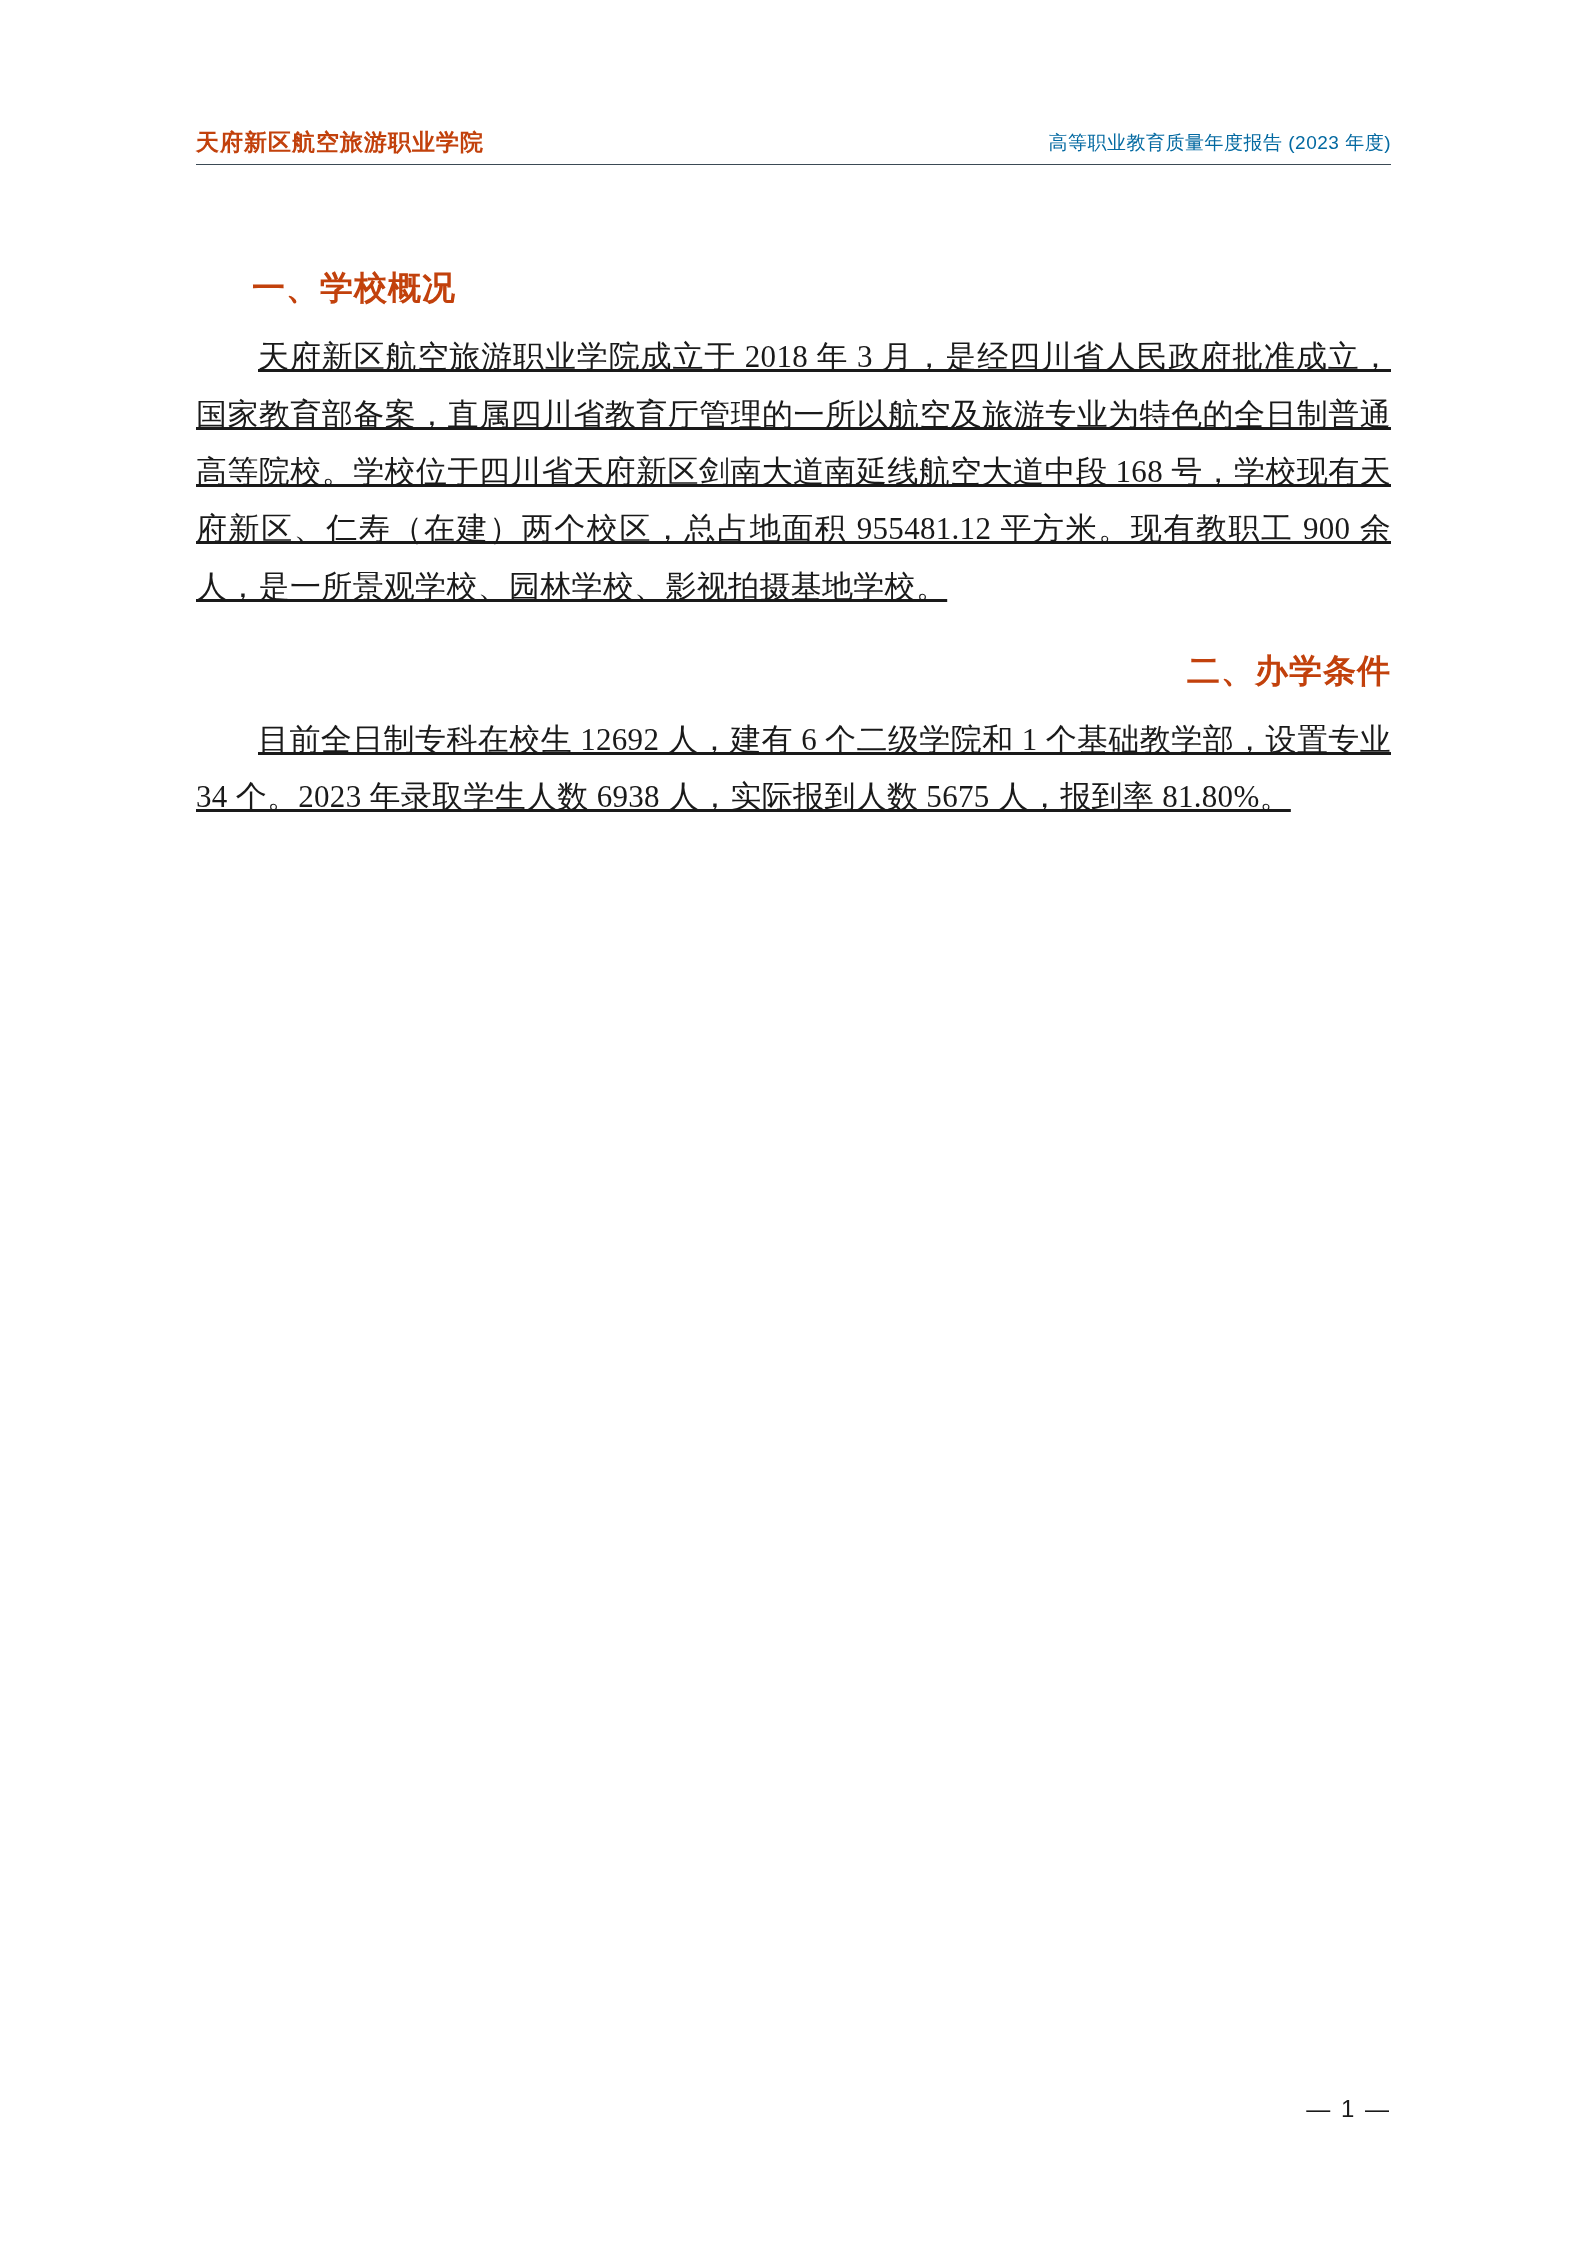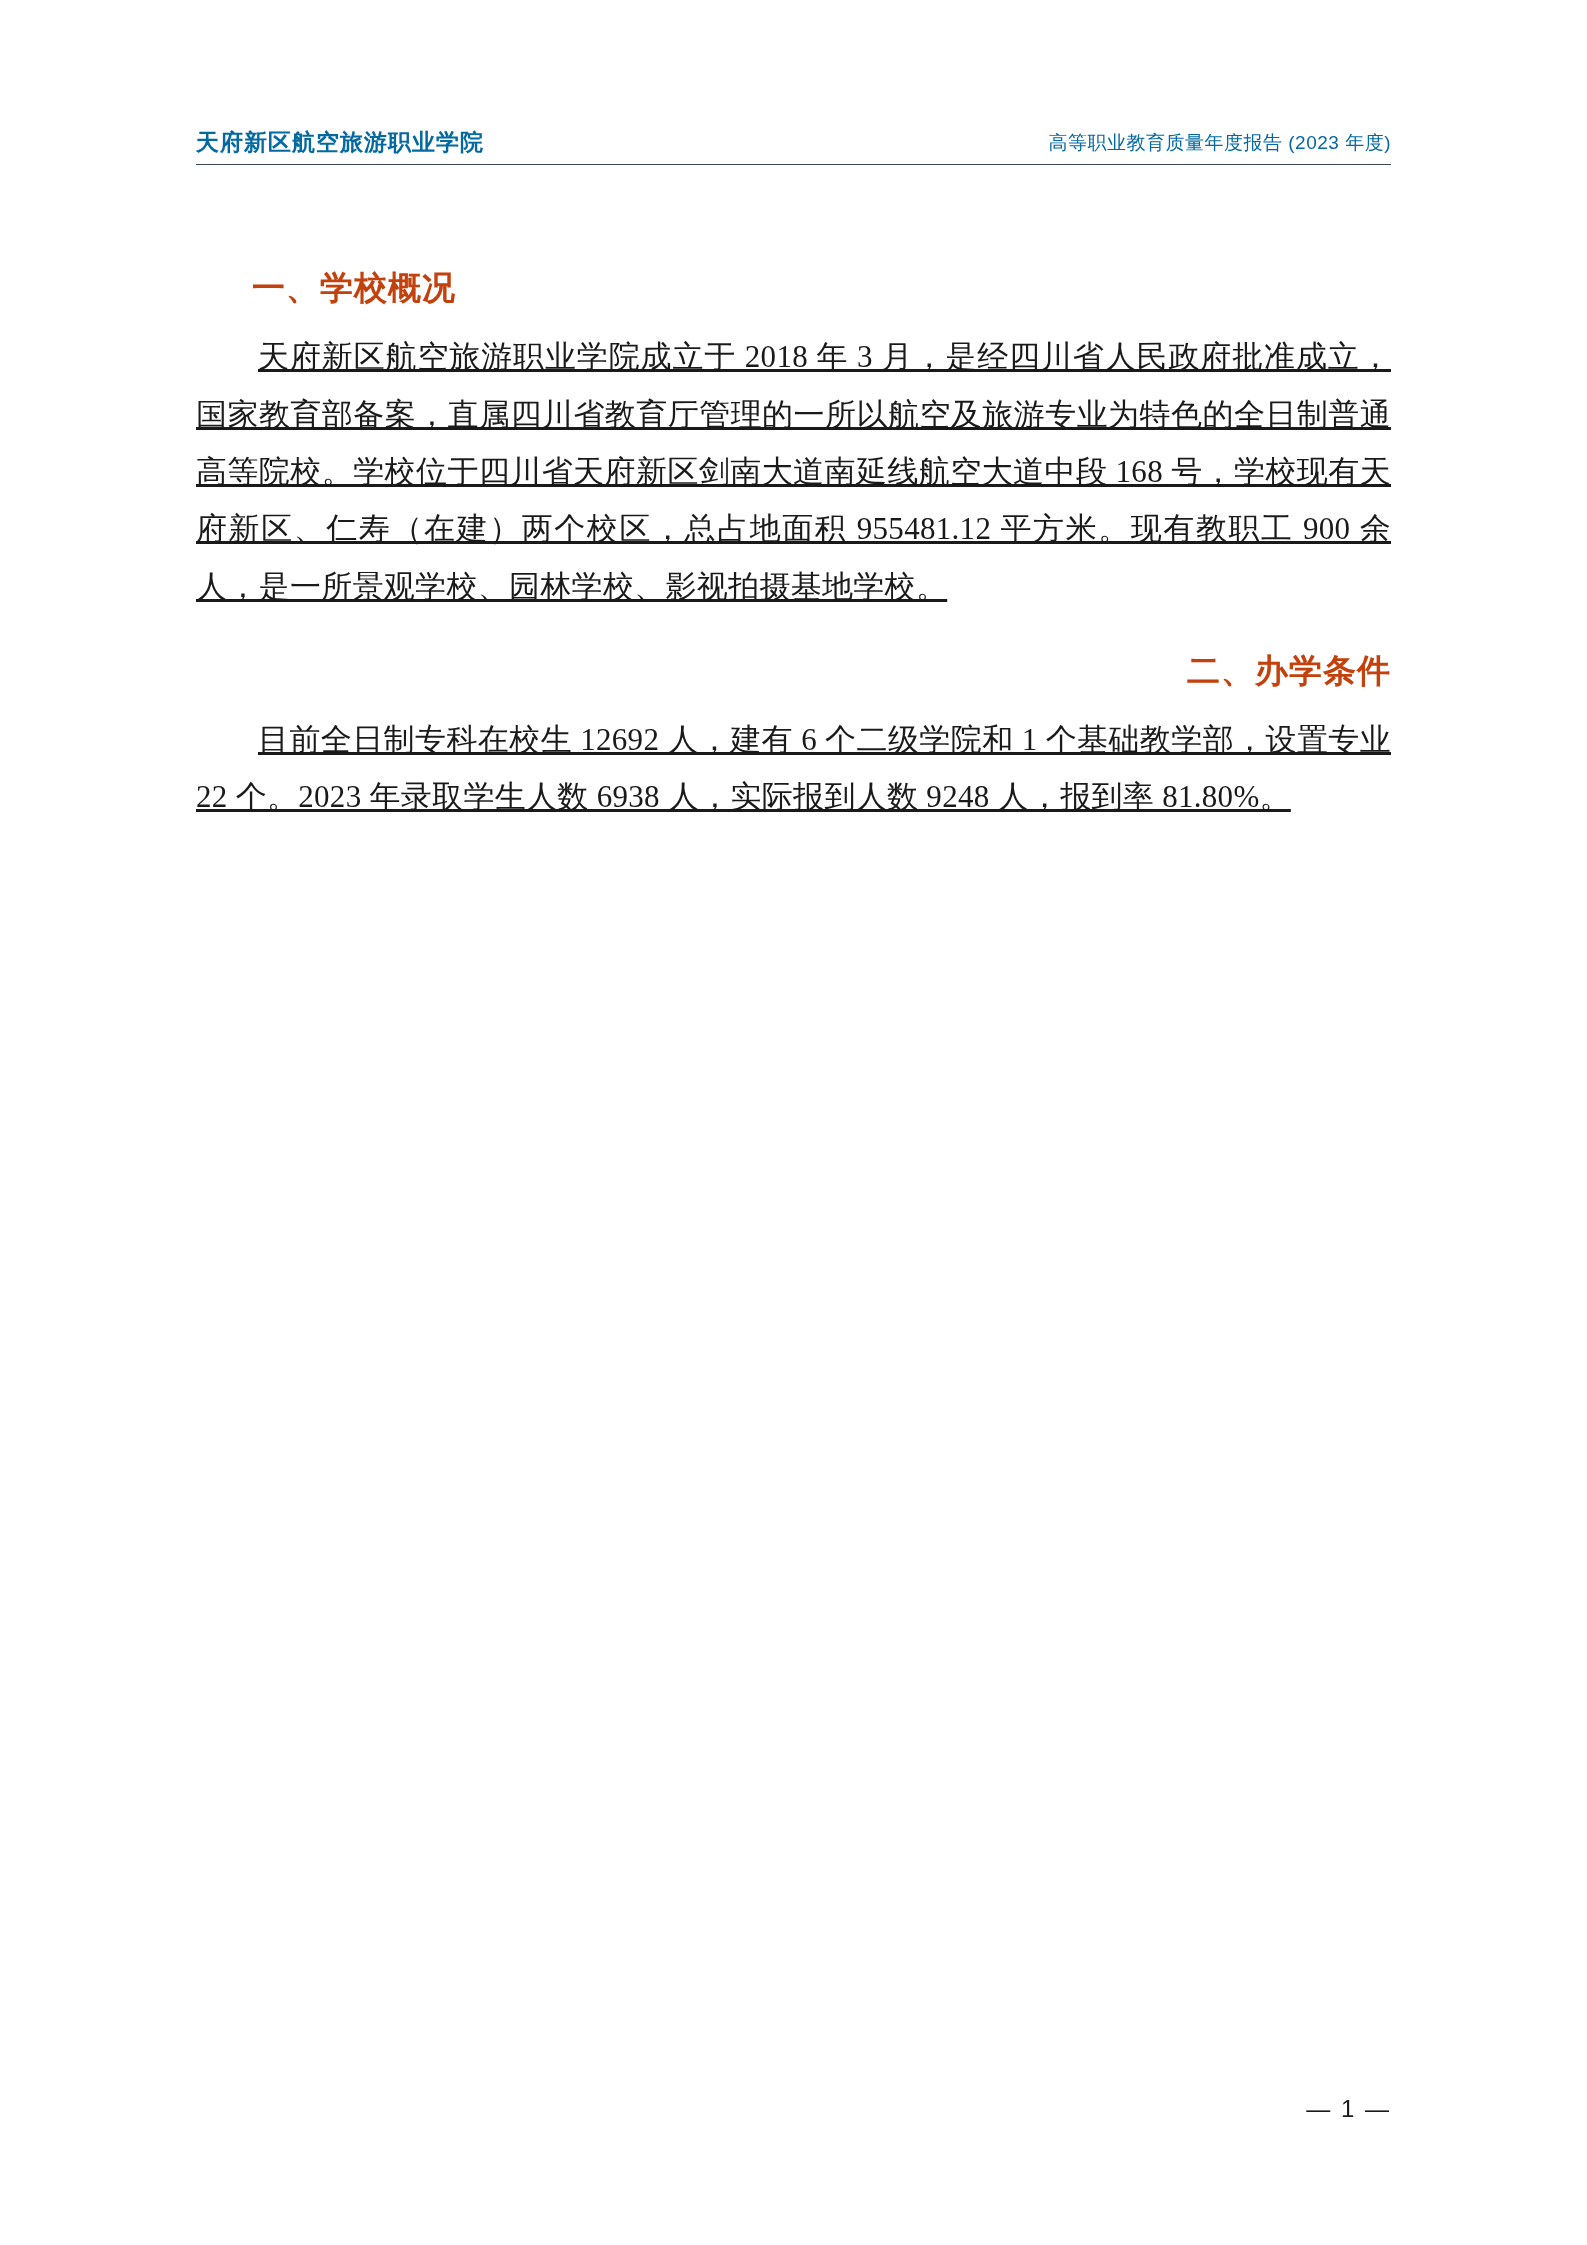--- a/index.html
+++ b/index.html
@@ -29,21 +29,21 @@
     height: 48px;
     display: flex;
     align-items: flex-end;
     justify-content: space-between;
   }
   .header-left {
     font-family: "Liberation Sans", "DejaVu Sans", sans-serif;
     font-weight: bold;
     font-size: 23px;
     letter-spacing: 1px;
-    color: #0369a1;
+    color: #c2410c;
     white-space: nowrap;
   }
   .header-right {
     font-family: "Liberation Sans", "DejaVu Sans", sans-serif;
     font-size: 19px;
     letter-spacing: 0.5px;
     color: #0369a1;
     white-space: nowrap;
     padding-bottom: 2px;
   }
@@ -124,19 +124,19 @@
   <div class="content">
 
     <h2 class="section-title">一、学校概况</h2>
 
     <p class="para">天府新区航空旅游职业学院成立于 2018 年 3 月，是经四川省人民政府批准成立，国家教育部备案，直属四川省教育厅管理的一所以航空及旅游专业为特色的全日制普通高等院校。学校位于四川省天府新区剑南大道南延线航空大道中段 168 号，学校现有天府新区、仁寿（在建）两个校区，总占地面积 955481.12 平方米。现有教职工 900 余人，是一所景观学校、园林学校、影视拍摄基地学校。</p>
 
 
     <h2 class="section-title spaced-top">二、办学条件</h2>
 
 
-    <p class="para">目前全日制专科在校生 12692 人，建有 6 个二级学院和 1 个基础教学部，设置专业 22 个。2023 年录取学生人数 6938 人，实际报到人数 9248 人，报到率 81.80%。</p>
+    <p class="para">目前全日制专科在校生 12692 人，建有 6 个二级学院和 1 个基础教学部，设置专业 34 个。2023 年录取学生人数 6938 人，实际报到人数 5675 人，报到率 81.80%。</p>
 
   </div>
 
   <div class="footer">— 1 —</div>
 
 </div>
 
 </body></html>

